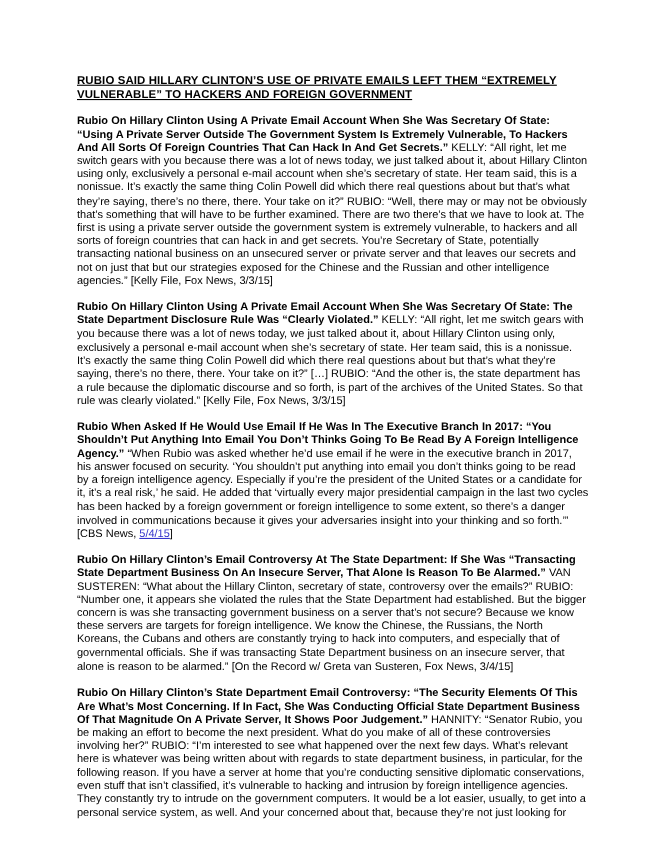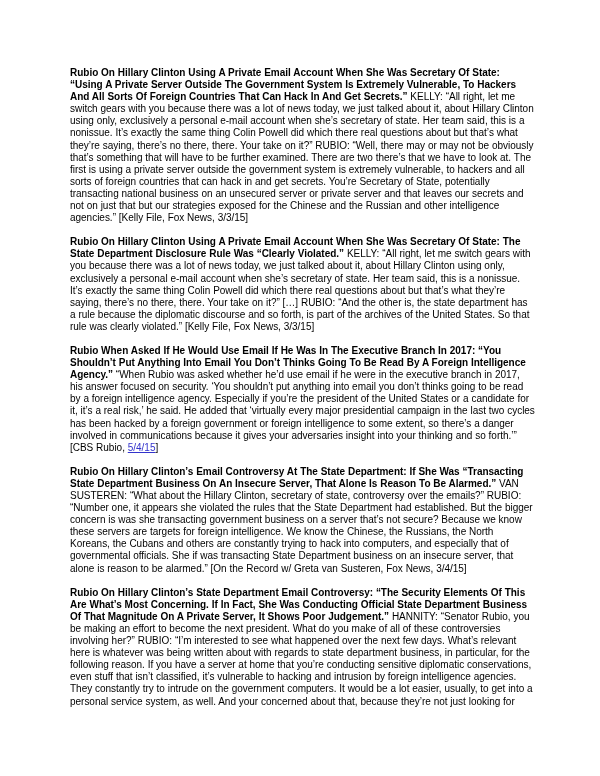--- a/index.html
+++ b/index.html
@@ -44,35 +44,36 @@
     color: #3333cc;
     text-decoration: underline;
     cursor: pointer;
   }
 </style>
 </head>
 <body>
 
 <div class="page">
 
+  <h1 class="heading">RUBIO SAID HILLARY CLINTON’S USE OF PRIVATE EMAILS LEFT THEM “EXTREMELY VULNERABLE” TO HACKERS AND FOREIGN GOVERNMENT</h1>
 
   <p class="para">
     <span class="lead">Rubio On Hillary Clinton Using A Private Email Account When She Was Secretary Of State: “Using A Private Server Outside The Government System Is Extremely Vulnerable, To Hackers And All Sorts Of Foreign Countries That Can Hack In And Get Secrets.”</span>
     <span>KELLY: “All right, let me switch gears with you because there was a lot of news today, we just talked about it, about Hillary Clinton using only, exclusively a personal e-mail account when she’s secretary of state. Her team said, this is a nonissue. It’s exactly the same thing Colin Powell did which there real questions about but that’s what they’re saying, there’s no there, there. Your take on it?” RUBIO: “Well, there may or may not be obviously that’s something that will have to be further examined. There are two there’s that we have to look at. The first is using a private server outside the government system is extremely vulnerable, to hackers and all sorts of foreign countries that can hack in and get secrets. You’re Secretary of State, potentially transacting national business on an unsecured server or private server and that leaves our secrets and not on just that but our strategies exposed for the Chinese and the Russian and other intelligence agencies.” [Kelly File, Fox News, 3/3/15]</span>
   </p>
 
   <p class="para">
     <span class="lead">Rubio On Hillary Clinton Using A Private Email Account When She Was Secretary Of State: The State Department Disclosure Rule Was “Clearly Violated.”</span>
     <span>KELLY: “All right, let me switch gears with you because there was a lot of news today, we just talked about it, about Hillary Clinton using only, exclusively a personal e-mail account when she’s secretary of state. Her team said, this is a nonissue. It’s exactly the same thing Colin Powell did which there real questions about but that’s what they’re saying, there’s no there, there. Your take on it?” […] RUBIO: “And the other is, the state department has a rule because the diplomatic discourse and so forth, is part of the archives of the United States. So that rule was clearly violated.” [Kelly File, Fox News, 3/3/15]</span>
   </p>
 
   <p class="para">
     <span class="lead">Rubio When Asked If He Would Use Email If He Was In The Executive Branch In 2017: “You Shouldn’t Put Anything Into Email You Don’t Thinks Going To Be Read By A Foreign Intelligence Agency.”</span>
     <span>“When Rubio was asked whether he’d use email if he were in the executive branch in 2017, his answer focused on security. ‘You shouldn’t put anything into email you don’t thinks going to be read by a foreign intelligence agency. Especially if you’re the president of the United States or a candidate for it, it’s a real risk,’ he said. He added that ‘virtually every major presidential campaign in the last two cycles has been hacked by a foreign government or foreign intelligence to some extent, so there’s a danger involved in communications because it gives your adversaries insight into your thinking and so forth.’”</span>
-    <span>[CBS Rubio, </span><a class="cite-link">5/4/15</a><span>]</span>
+    <span>[CBS News, </span><a class="cite-link">5/4/15</a><span>]</span>
   </p>
 
   <p class="para">
     <span class="lead">Rubio On Hillary Clinton’s Email Controversy At The State Department: If She Was “Transacting State Department Business On An Insecure Server, That Alone Is Reason To Be Alarmed.”</span>
     <span>VAN SUSTEREN: “What about the Hillary Clinton, secretary of state, controversy over the emails?” RUBIO: “Number one, it appears she violated the rules that the State Department had established. But the bigger concern is was she transacting government business on a server that’s not secure? Because we know these servers are targets for foreign intelligence. We know the Chinese, the Russians, the North Koreans, the Cubans and others are constantly trying to hack into computers, and especially that of governmental officials. She if was transacting State Department business on an insecure server, that alone is reason to be alarmed.” [On the Record w/ Greta van Susteren, Fox News, 3/4/15]</span>
   </p>
 
   <p class="para">
     <span class="lead">Rubio On Hillary Clinton’s State Department Email Controversy: “The Security Elements Of This Are What’s Most Concerning. If In Fact, She Was Conducting Official State Department Business Of That Magnitude On A Private Server, It Shows Poor Judgement.”</span>
     <span>HANNITY: “Senator Rubio, you be making an effort to become the next president. What do you make of all of these controversies involving her?” RUBIO: “I’m interested to see what happened over the next few days. What’s relevant here is whatever was being written about with regards to state department business, in particular, for the following reason. If you have a server at home that you’re conducting sensitive diplomatic conservations, even stuff that isn’t classified, it’s vulnerable to hacking and intrusion by foreign intelligence agencies. They constantly try to intrude on the government computers. It would be a lot easier, usually, to get into a personal service system, as well. And your concerned about that, because they’re not just looking for</span>

